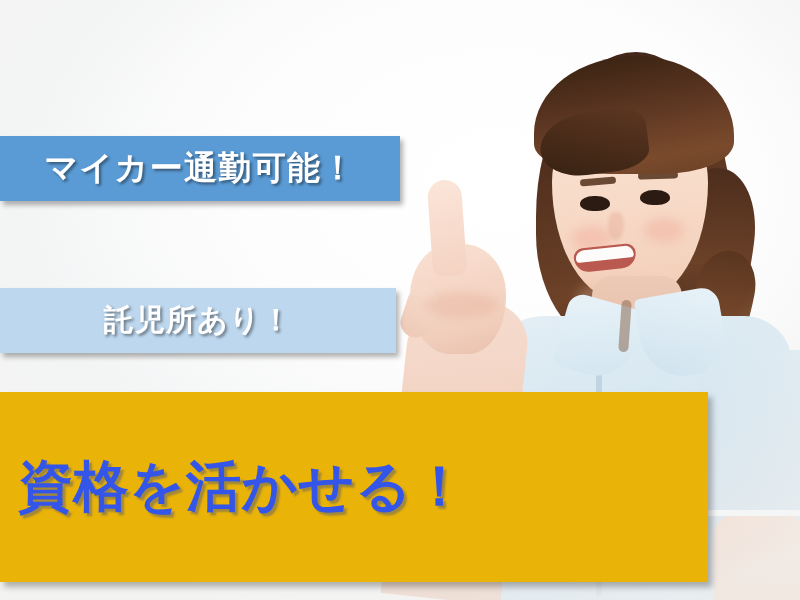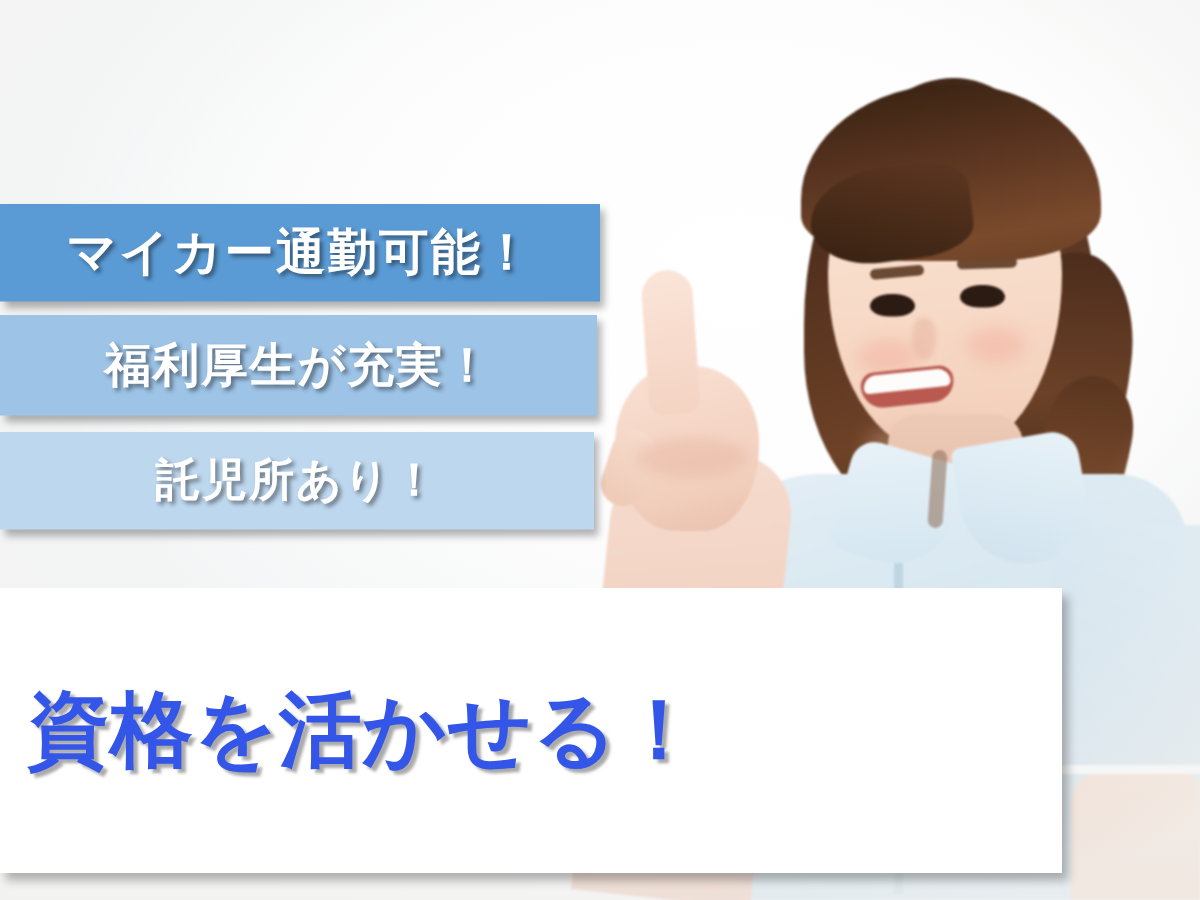--- a/index.html
+++ b/index.html
@@ -350,24 +350,21 @@
     <div class="hand-fist"></div>
     <div class="thumb"></div>
     <div class="knuckle"></div>
     <div class="finger-index"></div>
   </div>
   <div class="photo-vignette"></div>
 
   <div class="bar" id="bar-1" style="background: rgb(91, 155, 213);">
     <span class="bar-label" style="color: rgb(255, 255, 255);">マイカー通勤可能！</span>
   </div>
-  <div class="bar" id="bar-2" style="background: rgb(157, 195, 230);">
-    <span class="bar-label" style="color: rgb(255, 255, 255);">福利厚生が充実！</span>
-  </div>
   <div class="bar" id="bar-3" style="background: rgb(189, 215, 238);">
     <span class="bar-label" style="color: rgb(255, 255, 255);">託児所あり！</span>
   </div>
 
-  <div id="cta-panel" style="background: #ffffff;">
+  <div id="cta-panel" style="background: #eab308;">
     <div class="cta-line" style="color: rgb(51, 85, 232);">資格を活かせる！</div>
   </div>
 
 </div>
 
 </body></html>

